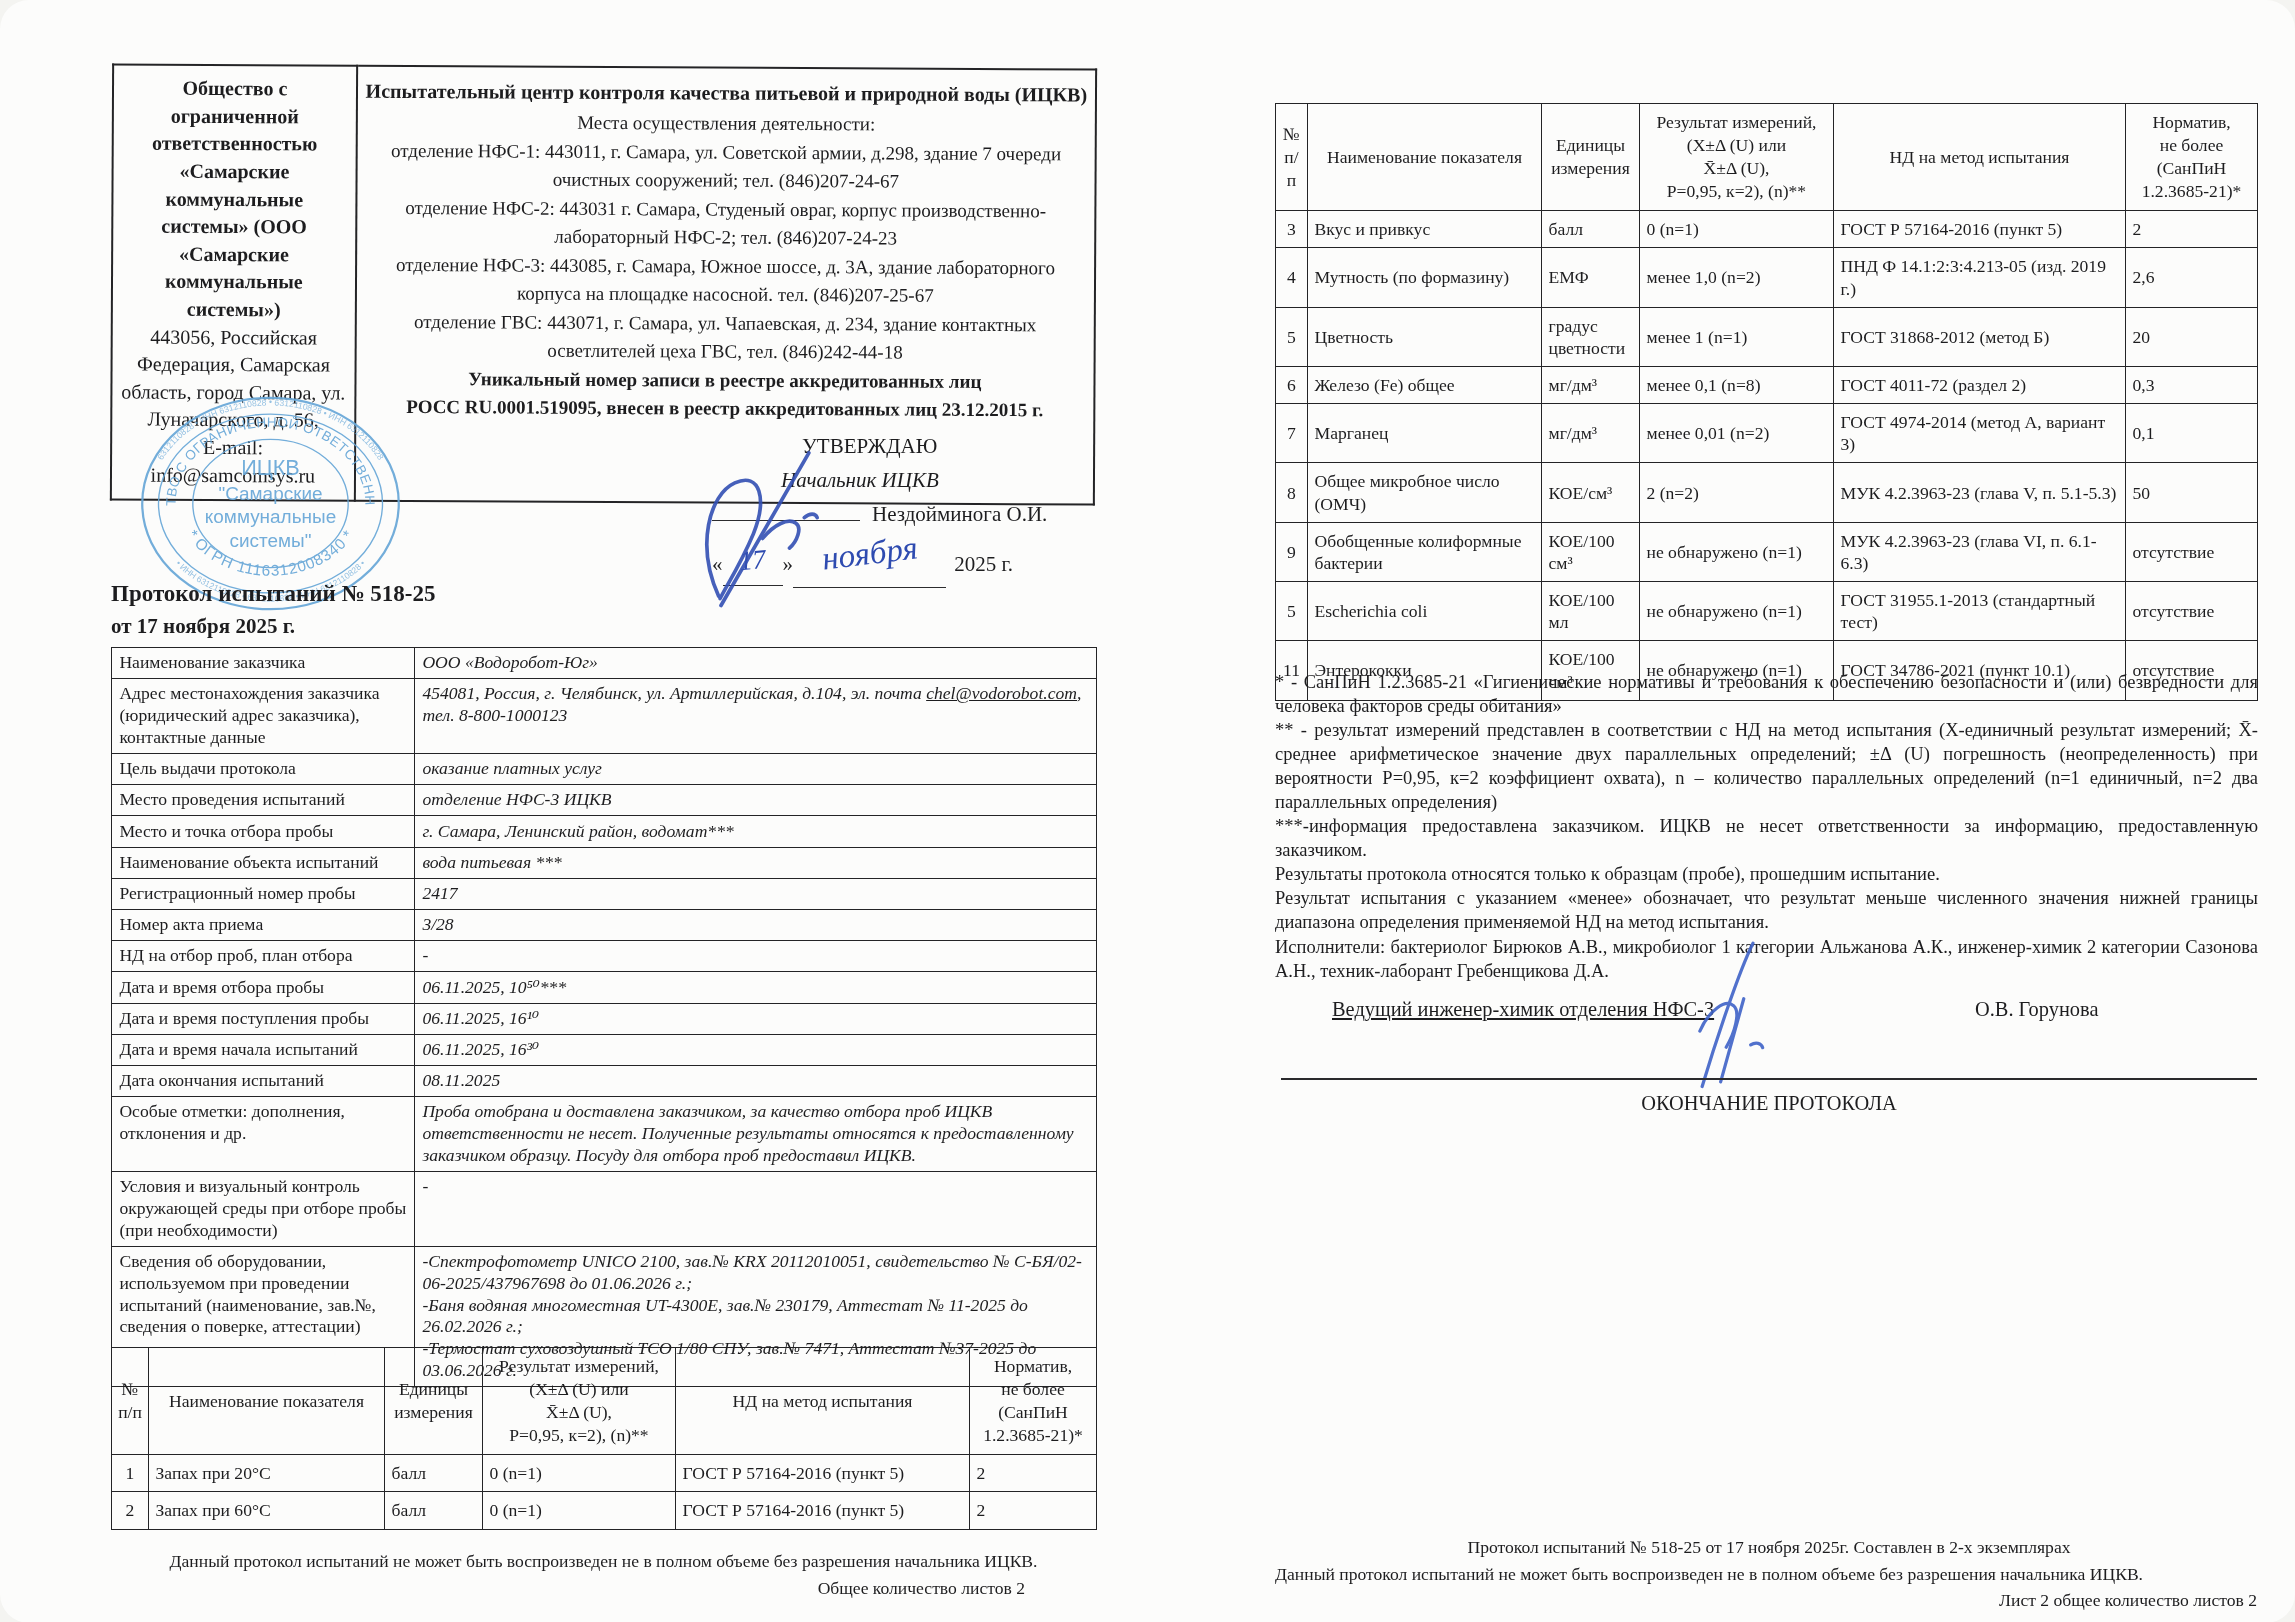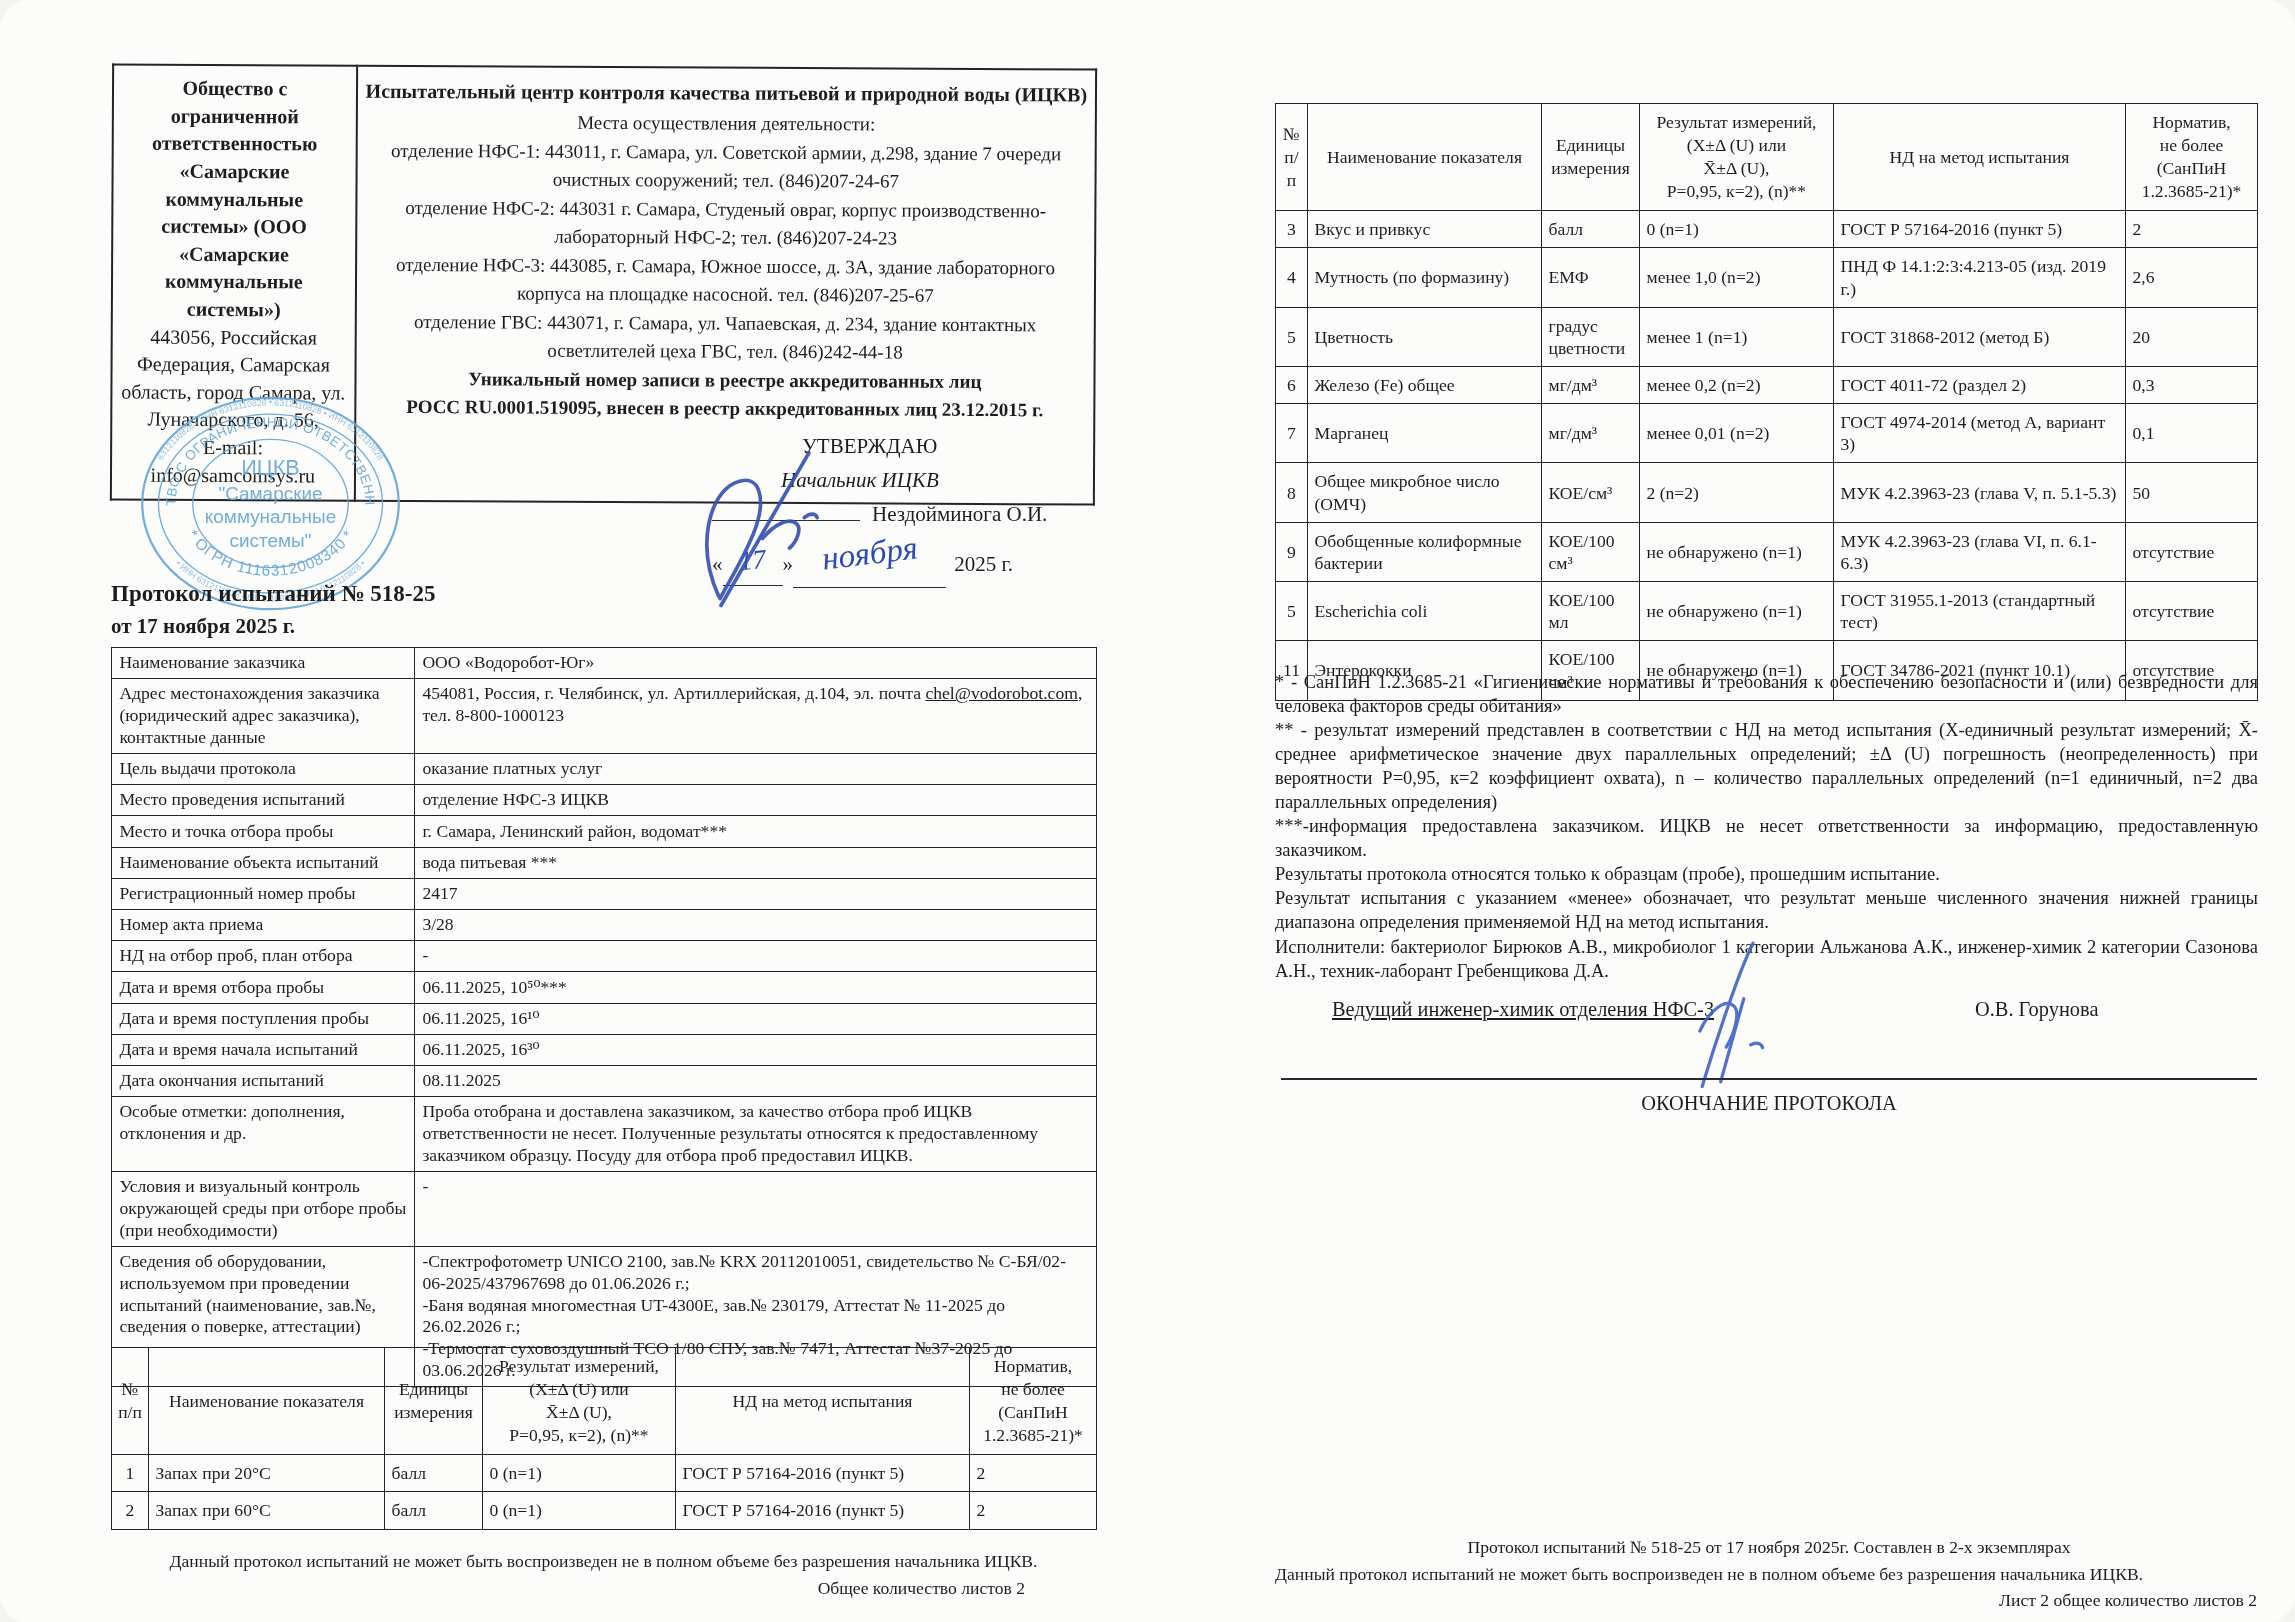--- a/index.html
+++ b/index.html
@@ -40,21 +40,21 @@
   #sig2{left:1665px;top:934px;width:139px;height:171px;}
 
   
   #title{left:111px;top:581px;width:985px;}
   #title .t1{font-size:23px;font-weight:bold;}
   #title .t2{font-size:21px;font-weight:bold;margin-top:6.5px;}
 
   
   #details{left:111px;top:647px;width:985px;border-collapse:collapse;font-size:17.6px;table-layout:fixed;}
   #details td{border:1.9px solid #242426;padding:4.2px 7.4px;line-height:1.24;vertical-align:top;text-align:left;margin-left:24px;}
-  #details td.val{white-space:pre-line;}
+  #details td.val{white-space:pre-line;font-style:italic;}
   .u{text-decoration:underline;}
 
   
   .res{border-collapse:collapse;font-size:17.6px;table-layout:fixed;}
   .res th{border:1.9px solid #242426;font-weight:normal;text-align:center;white-space:pre-line;padding:7.4px 3.7px;line-height:1.3;vertical-align:middle;}
   .res td{border:1.9px solid #242426;padding:7px 6.5px;line-height:1.26;vertical-align:middle;text-align:left;}
   .res td.rc0{text-align:center;}
   #results1{left:111px;top:1347px;width:985px;}
   #results2{left:1275px;top:103px;width:983px;}
 
@@ -330,21 +330,21 @@
             <td class="rc1">Цветность</td>
             <td class="rc2">градус цветности</td>
             <td class="rc3">менее 1 (n=1)</td>
             <td class="rc4">ГОСТ 31868-2012 (метод Б)</td>
             <td class="rc5">20</td>
           </tr>
           <tr>
             <td class="rc0">6</td>
             <td class="rc1">Железо (Fe) общее</td>
             <td class="rc2">мг/дм³</td>
-            <td class="rc3">менее 0,2 (n=2)</td>
+            <td class="rc3">менее 0,1 (n=8)</td>
             <td class="rc4">ГОСТ 4011-72 (раздел 2)</td>
             <td class="rc5">0,3</td>
           </tr>
           <tr>
             <td class="rc0">7</td>
             <td class="rc1">Марганец</td>
             <td class="rc2">мг/дм³</td>
             <td class="rc3">менее 0,01 (n=2)</td>
             <td class="rc4">ГОСТ 4974-2014 (метод А, вариант 3)</td>
             <td class="rc5">0,1</td>

